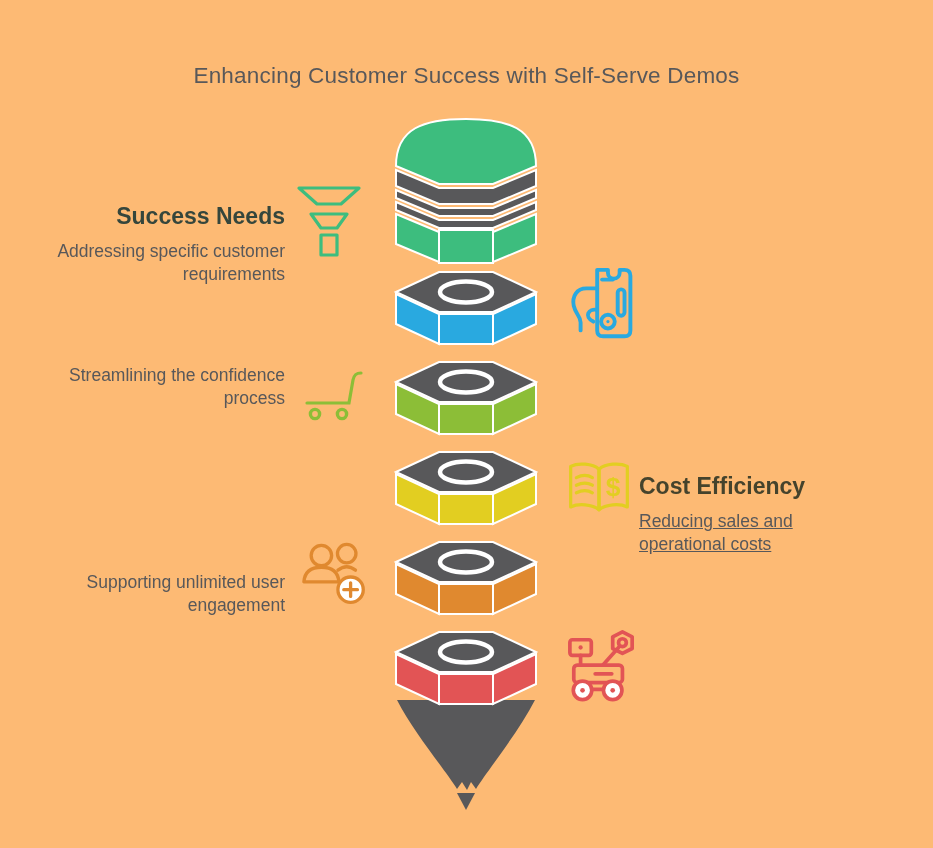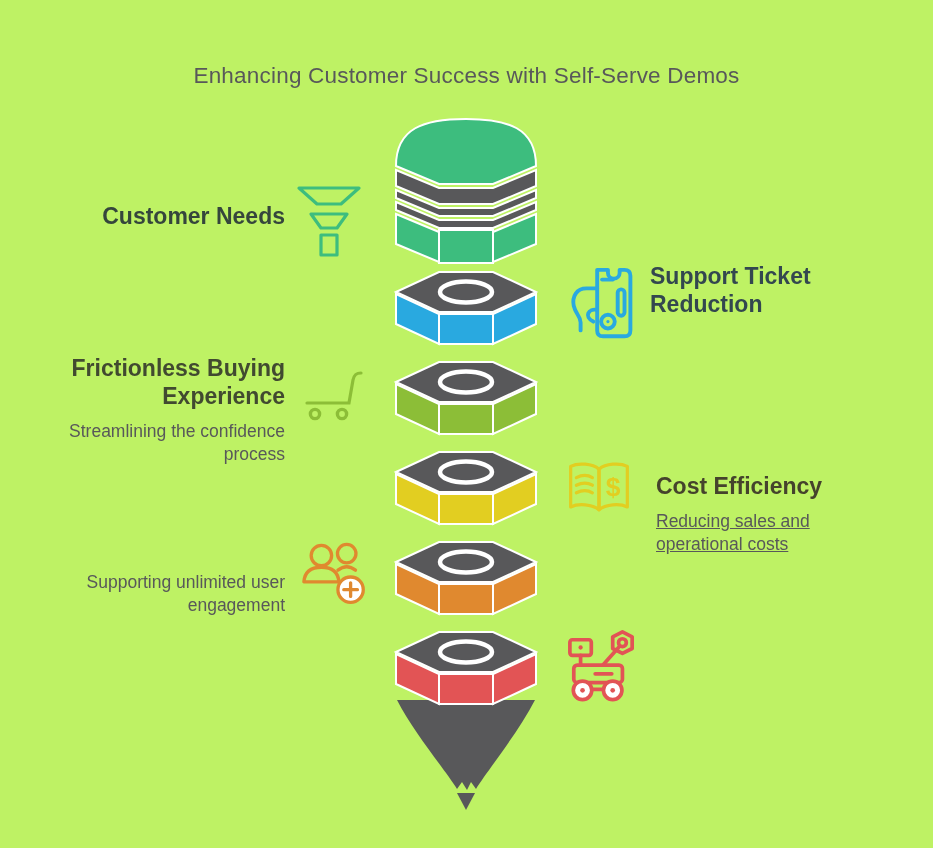--- a/index.html
+++ b/index.html
@@ -1,18 +1,18 @@
 <!DOCTYPE html>
 <html><head>
 <meta charset="utf-8">
 <style>
   * { margin:0; padding:0; box-sizing:border-box; }
   html,body { background:#fff; }
   body { font-family:"Liberation Sans", sans-serif; }
-  .canvas { position:relative; width:933px; height:848px; background:#bef264; overflow:hidden; margin:0 auto; }
+  .canvas { position:relative; width:933px; height:848px; background:#fdba74; overflow:hidden; margin:0 auto; }
 
   .title { position:absolute; top:63px; left:0; width:100%; text-align:center;
            font-size:22.5px; letter-spacing:.2px; font-weight:400; }
 
   .item { position:absolute; }
   .item .heading { font-size:23px; font-weight:700; line-height:1.22; }
   .item .sub { font-size:17.5px; line-height:1.32; margin-top:10px; }
   .left  { text-align:right; }
   .right { text-align:left; }
 
@@ -94,32 +94,32 @@
     <polygon stroke="#fff" stroke-width="2" points="5,26 48,6 102,6 145,26 102,46 48,46" fill="#58585a"></polygon>
     <ellipse cx="75" cy="26" rx="26" ry="10.5" fill="none" stroke="#fff" stroke-width="4.5"></ellipse>
     <g stroke="#fff" stroke-width="2" fill="#e25455">
       <polygon points="5,28 48,48 48,78 5,58"></polygon>
       <polygon points="48,48 102,48 102,78 48,78"></polygon>
       <polygon points="145,28 102,48 102,78 145,58"></polygon>
     </g>
   </svg>
 
   <div class="item left" style="top:202px; right:648px; width:255px;">
-    <div class="heading" style="color: rgb(53, 70, 60);">Customer Needs</div>
+    <div class="heading" style="color: rgb(53, 70, 60);">Success Needs</div>
+    <div class="sub" style="color: rgb(88, 88, 90);">Addressing specific customer requirements</div>
   </div>
   <div class="icon" style="left:294px; top:181px;">
     <svg width="70" height="76" viewBox="0 0 70 76" fill="none" stroke-width="3.2" stroke-linejoin="round" stroke="#3dbd7e">
       <polygon points="5,7 65,7 47,23 23,23"></polygon>
       <polygon points="17,33 53,33 43,47 27,47"></polygon>
       <rect x="27" y="54" width="16" height="20"></rect>
     </svg>
   </div>
 
   <div class="item left" style="top:354px; right:648px; width:255px;">
-    <div class="heading" style="color: rgb(65, 74, 48);">Frictionless Buying Experience</div>
     <div class="sub" style="color: rgb(88, 88, 90);">Streamlining the confidence process</div>
   </div>
   <div class="icon" style="left:300px; top:370px;">
     <svg width="64" height="56" viewBox="0 0 64 56" fill="none" stroke-width="3.2" stroke-linecap="round" stroke="#8cbe37">
       <path d="M61,3 C56,3 54,5 53,10 L49,33 L7,33"></path>
       <circle cx="15" cy="44" r="4.6" stroke-width="3.4"></circle>
       <circle cx="42" cy="44" r="4.6" stroke-width="3.4"></circle>
     </svg>
   </div>
 
@@ -131,35 +131,34 @@
       <circle cx="23" cy="17" r="10.5"></circle>
       <path d="M5,44 C6,32 14,29 23,29 C32,29 40,32 41,44 Z"></path>
       <circle cx="49" cy="15" r="9.5"></circle>
       <path d="M40,32 Q49,25 58,32"></path>
       <circle cx="53" cy="52" r="13" fill="#fff"></circle>
       <path d="M53,45 L53,59 M46,52 L60,52"></path>
     </svg>
   </div>
 
   <div class="item right" style="top:262px; left:650px; width:252px;">
-    <div class="heading" style="color: rgb(51, 71, 79);">Support Ticket Reduction</div>
   </div>
   <div class="icon" style="left:567px; top:264px;">
     <svg width="76" height="82" viewBox="0 0 76 84" fill="none" stroke-width="4" stroke-linecap="round" stroke-linejoin="round" stroke="#29a9e0">
       <path d="M30,6 L41,6 L41,9 A6,6 0 0 0 53,9 L53,6 L58,6 Q64,6 64,12 L64,68 Q64,74 58,74 L36,74 Q30,74 30,68 Z"></path>
       <rect x="51" y="26" width="7" height="27" rx="3.5"></rect>
       <circle cx="41" cy="59" r="7"></circle>
       <circle cx="41" cy="59" r="1.6" stroke="none" fill="#29a9e0"></circle>
       <path d="M35,16 L46,16"></path>
       <path d="M30,25 L19,25 C9,25 4,33 6,43 C8,52 13,53 13,60 L13,68"></path>
       <path d="M30,47 C21,45 16,54 26,59"></path>
     </svg>
   </div>
 
-  <div class="item right" style="top:472px; left:656px; width:220px;">
+  <div class="item right" style="top:472px; left:639px; width:220px;">
     <div class="heading" style="color: rgb(69, 67, 44);">Cost Efficiency</div>
     <div class="sub" style="color: rgb(88, 88, 90); text-decoration: underline;">Reducing sales and operational costs</div>
   </div>
   <div class="icon" style="left:565px; top:458px;">
     <svg width="68" height="62" viewBox="0 0 72 64" fill="none" stroke-width="3.4" stroke-linecap="round" stroke-linejoin="round" stroke="#e2ce21">
       <path d="M36,11 C29,5 14,4 6,8 L6,51 C14,47 29,48 36,54 Z"></path>
       <path d="M36,11 C43,5 58,4 66,8 L66,51 C58,47 43,48 36,54 Z"></path>
       <path d="M12,20 C18,17 24,17 29,20 M12,28 C18,25 24,25 29,28 M12,36 C18,33 24,33 29,36"></path>
       <text x="51" y="39" text-anchor="middle" stroke="none" style="font-family:'Liberation Sans',sans-serif; font-size:28px; font-weight:700;" fill="#e2ce21">$</text>
     </svg>

